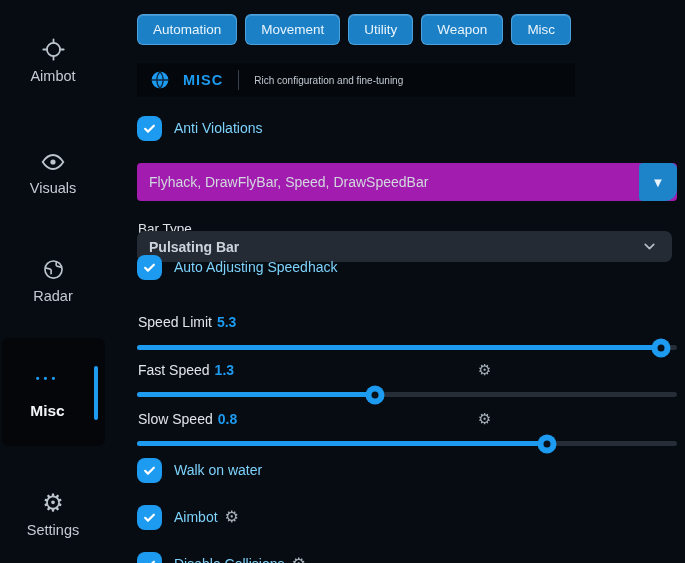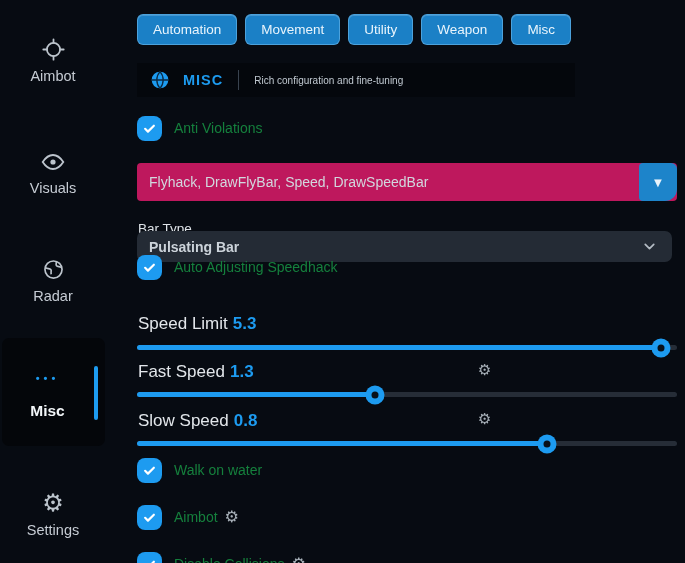--- a/index.html
+++ b/index.html
@@ -47,46 +47,46 @@
   .section-header .title { color:#1d9bf0; font-weight:bold; font-size:14.5px;
     letter-spacing:1px; margin-left:13px; }
   .section-header .divider { width:1px; height:20px; background:#39434f; margin:0 15px; }
   .section-header .subtitle { color:#c2cad2; font-size:10px; }
 
   .check-row { position:absolute; left:7px; display:flex; align-items:center; height:26px; }
   .checkbox {
     width:25px; height:25px; border-radius:8px; background:#1d9bf0;
     display:flex; align-items:center; justify-content:center; cursor:pointer; flex:0 0 auto;
   }
-  .check-row .clabel { margin-left:12px; font-size:14px; color:#15803d; }
+  .check-row .clabel { margin-left:12px; font-size:14px; color:#7dd3fc; }
   .row-gear { margin-left:7px; color:#a7b0b8; font-size:16px; line-height:1; cursor:pointer; }
 
   .multiselect {
     position:absolute; left:7px; top:163px; width:540px; height:38px;
-    background:#be185d; border-radius:4px; display:flex; align-items:center; cursor:pointer;
+    background:#a21caf; border-radius:4px; display:flex; align-items:center; cursor:pointer;
   }
   .multiselect .msval { flex:1; padding-left:12px; font-size:14px; color:#d2d8de;
     white-space:nowrap; overflow:hidden; }
   .multiselect .msbtn {
     width:38px; height:38px; background:#1d84ca; border-radius:4px 6px 12px 4px;
     display:flex; align-items:center; justify-content:center;
   }
   .multiselect .msbtn .tri { color:#e9f3fb; font-size:13px; }
 
   .field-label { position:absolute; left:8px; font-size:13.5px; color:#dde2e7; }
 
   .select {
     position:absolute; left:7px; top:231px; width:535px; height:31px;
     background:#242b35; border-radius:7px; display:flex; align-items:center;
     padding:0 14px 0 12px; cursor:pointer;gap:26px;
   }
   .select .selval { flex:1; font-size:14px; font-weight:bold; color:#ccd3da; }
   .select .chev { color:#b4bcc4; display:flex; }
 
-  .slider-label { position:absolute; left:8px; font-size:17px; color:#e2e6ea; }
+  .slider-label { position:absolute; left:8px; font-size:14px; color:#e2e6ea; }
   .slider-label .val { color:#1d9bf0; font-weight:bold; margin-left:5px; }
   .slider-gear { position:absolute; left:348px; color:#a7b0b8; font-size:15px; cursor:pointer; }
 
   .track {
     position:absolute; left:7px; width:540px; height:5px; background:#262d37;
     border-radius:3px; cursor:pointer;
   }
   .track .fill { position:absolute; left:0; top:0; height:5px; background:#1d9bf0;
     border-radius:3px; }
   .track .thumb {

